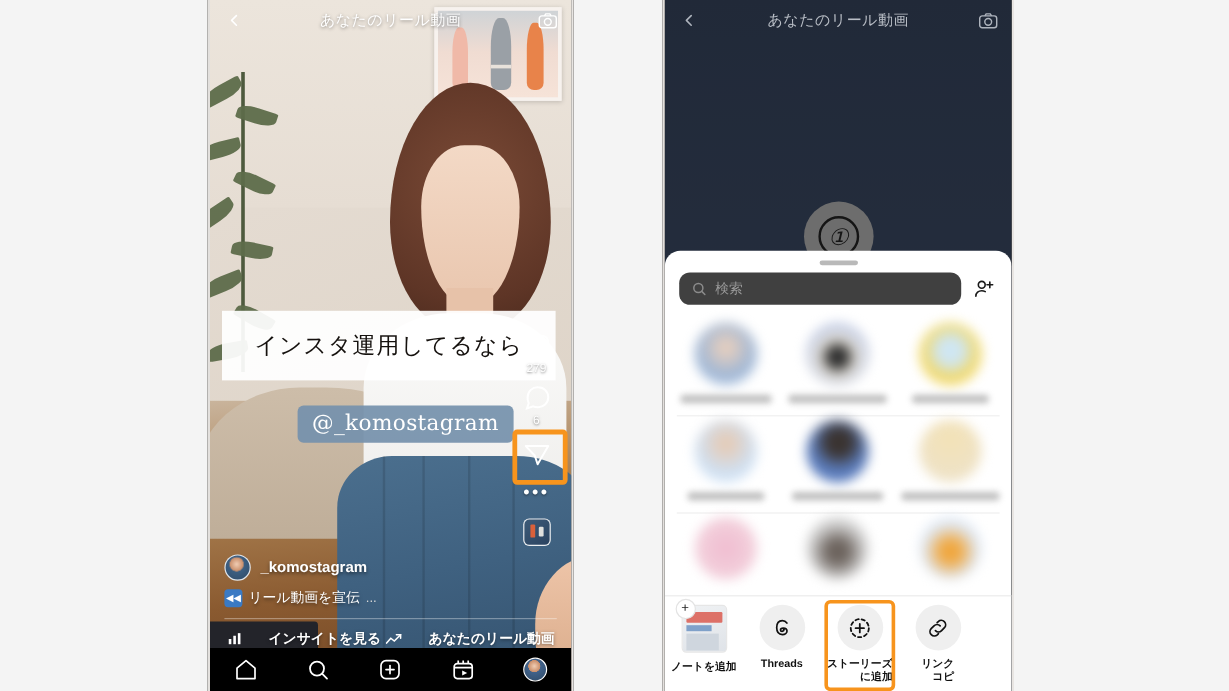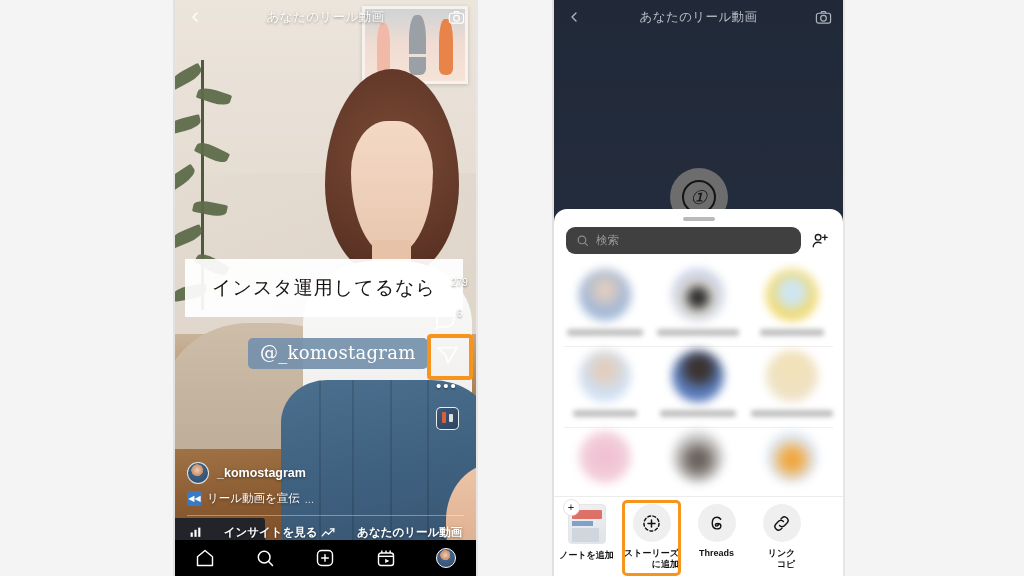--- a/index.html
+++ b/index.html
@@ -112,21 +112,21 @@
   .cap-pill {
     position:absolute; left:73px; top:338px; z-index:5;
     background:rgba(117,145,172,.93); color:#fff;
     padding:4px 12px 6px; border-radius:5px;
     font-size:18px; letter-spacing:.3px;
     font-family:"DejaVu Serif","Liberation Serif",serif;
   }
 
   
   .rail { position:absolute; right:6px; top:276px; width:46px; z-index:6; display:flex; flex-direction:column; align-items:center; }
-  .rail-item { display:flex; flex-direction:row; align-items:flex-start; margin-bottom:6px; cursor:pointer; }
+  .rail-item { display:flex; flex-direction:column; align-items:center; margin-bottom:6px; cursor:pointer; }
   .rail-item .cnt { color:#fff; font-size:10px; margin-top:1px; text-shadow:0 1px 2px rgba(0,0,0,.5); }
   .dots3 { color:#fff; font-size:15px; letter-spacing:2px; line-height:10px; text-shadow:0 1px 2px rgba(0,0,0,.5); height:14px; }
   .hl-box {
     position:absolute; left:-8px; top:-8px; width:46px; height:46px;
     border:4px solid #f7941d; border-radius:4px; pointer-events:none;
   }
   .share-wrap { position:relative; margin:4px 0 10px; }
   .audio-thumb {
     width:23px; height:23px; border:1.5px solid rgba(255,255,255,.9); border-radius:5px;
     background:linear-gradient(140deg,#3c5a78,#2b4360); position:relative; overflow:hidden;
@@ -491,44 +491,44 @@
             <div class="note-thumb">
                 <div class="t1"></div>
                 <div class="t2"></div>
                 <div class="t3"></div>
               </div>
             <div class="plus-badge">+</div>
           </div>
           <div class="slabel">ノートを追加</div>
         </div>
 
+        <div class="sitem">
+          <div class="scirc">
+            <svg width="20" height="20" viewBox="0 0 24 24" fill="none" stroke="#111" stroke-width="1.7" stroke-linecap="round">
+                <path d="M16.5 7.5C15.4 5.9 13.9 5 12 5 8.6 5 6.3 7.6 6.3 12s2.3 7 5.7 7c2.6 0 4.6-1.5 4.6-3.5 0-1.9-1.6-3-3.8-3-1.6 0-2.7.7-2.7 1.8 0 .9.7 1.4 1.6 1.4 1.3 0 2-1 2-2.7"></path>
+              </svg>
+          </div>
+          <div class="slabel">Threads</div>
+        </div>
+
         <div class="sitem hi">
           <div class="scirc">
             <svg width="21" height="21" viewBox="0 0 24 24" fill="none" stroke="#111" stroke-width="1.7" stroke-linecap="round">
                 <circle cx="12" cy="12" r="8.6" stroke-dasharray="3.2 2.8"></circle>
                 <line x1="12" y1="8" x2="12" y2="16"></line>
                 <line x1="8" y1="12" x2="16" y2="12"></line>
               </svg>
           </div>
           <div class="slabel">
             <span>ストーリーズ</span><br>
             <span>に追加</span>
           </div>
           <div class="hi-box"></div>
         </div>
 
-        <div class="sitem">
-          <div class="scirc">
-            <svg width="20" height="20" viewBox="0 0 24 24" fill="none" stroke="#111" stroke-width="1.7" stroke-linecap="round">
-                <path d="M16.5 7.5C15.4 5.9 13.9 5 12 5 8.6 5 6.3 7.6 6.3 12s2.3 7 5.7 7c2.6 0 4.6-1.5 4.6-3.5 0-1.9-1.6-3-3.8-3-1.6 0-2.7.7-2.7 1.8 0 .9.7 1.4 1.6 1.4 1.3 0 2-1 2-2.7"></path>
-              </svg>
-          </div>
-          <div class="slabel">Threads</div>
-        </div>
-
 
         <div class="sitem">
           <div class="scirc">
             <svg width="19" height="19" viewBox="0 0 24 24" fill="none" stroke="#111" stroke-width="1.8" stroke-linecap="round">
                 <path d="M9.5 14.5a4.6 4.6 0 0 0 6.5 0l3-3a4.6 4.6 0 0 0-6.5-6.5l-1.2 1.2"></path>
                 <path d="M14.5 9.5a4.6 4.6 0 0 0-6.5 0l-3 3a4.6 4.6 0 0 0 6.5 6.5l1.2-1.2"></path>
               </svg>
           </div>
           <div class="slabel">
             <span>リンク</span><br>

